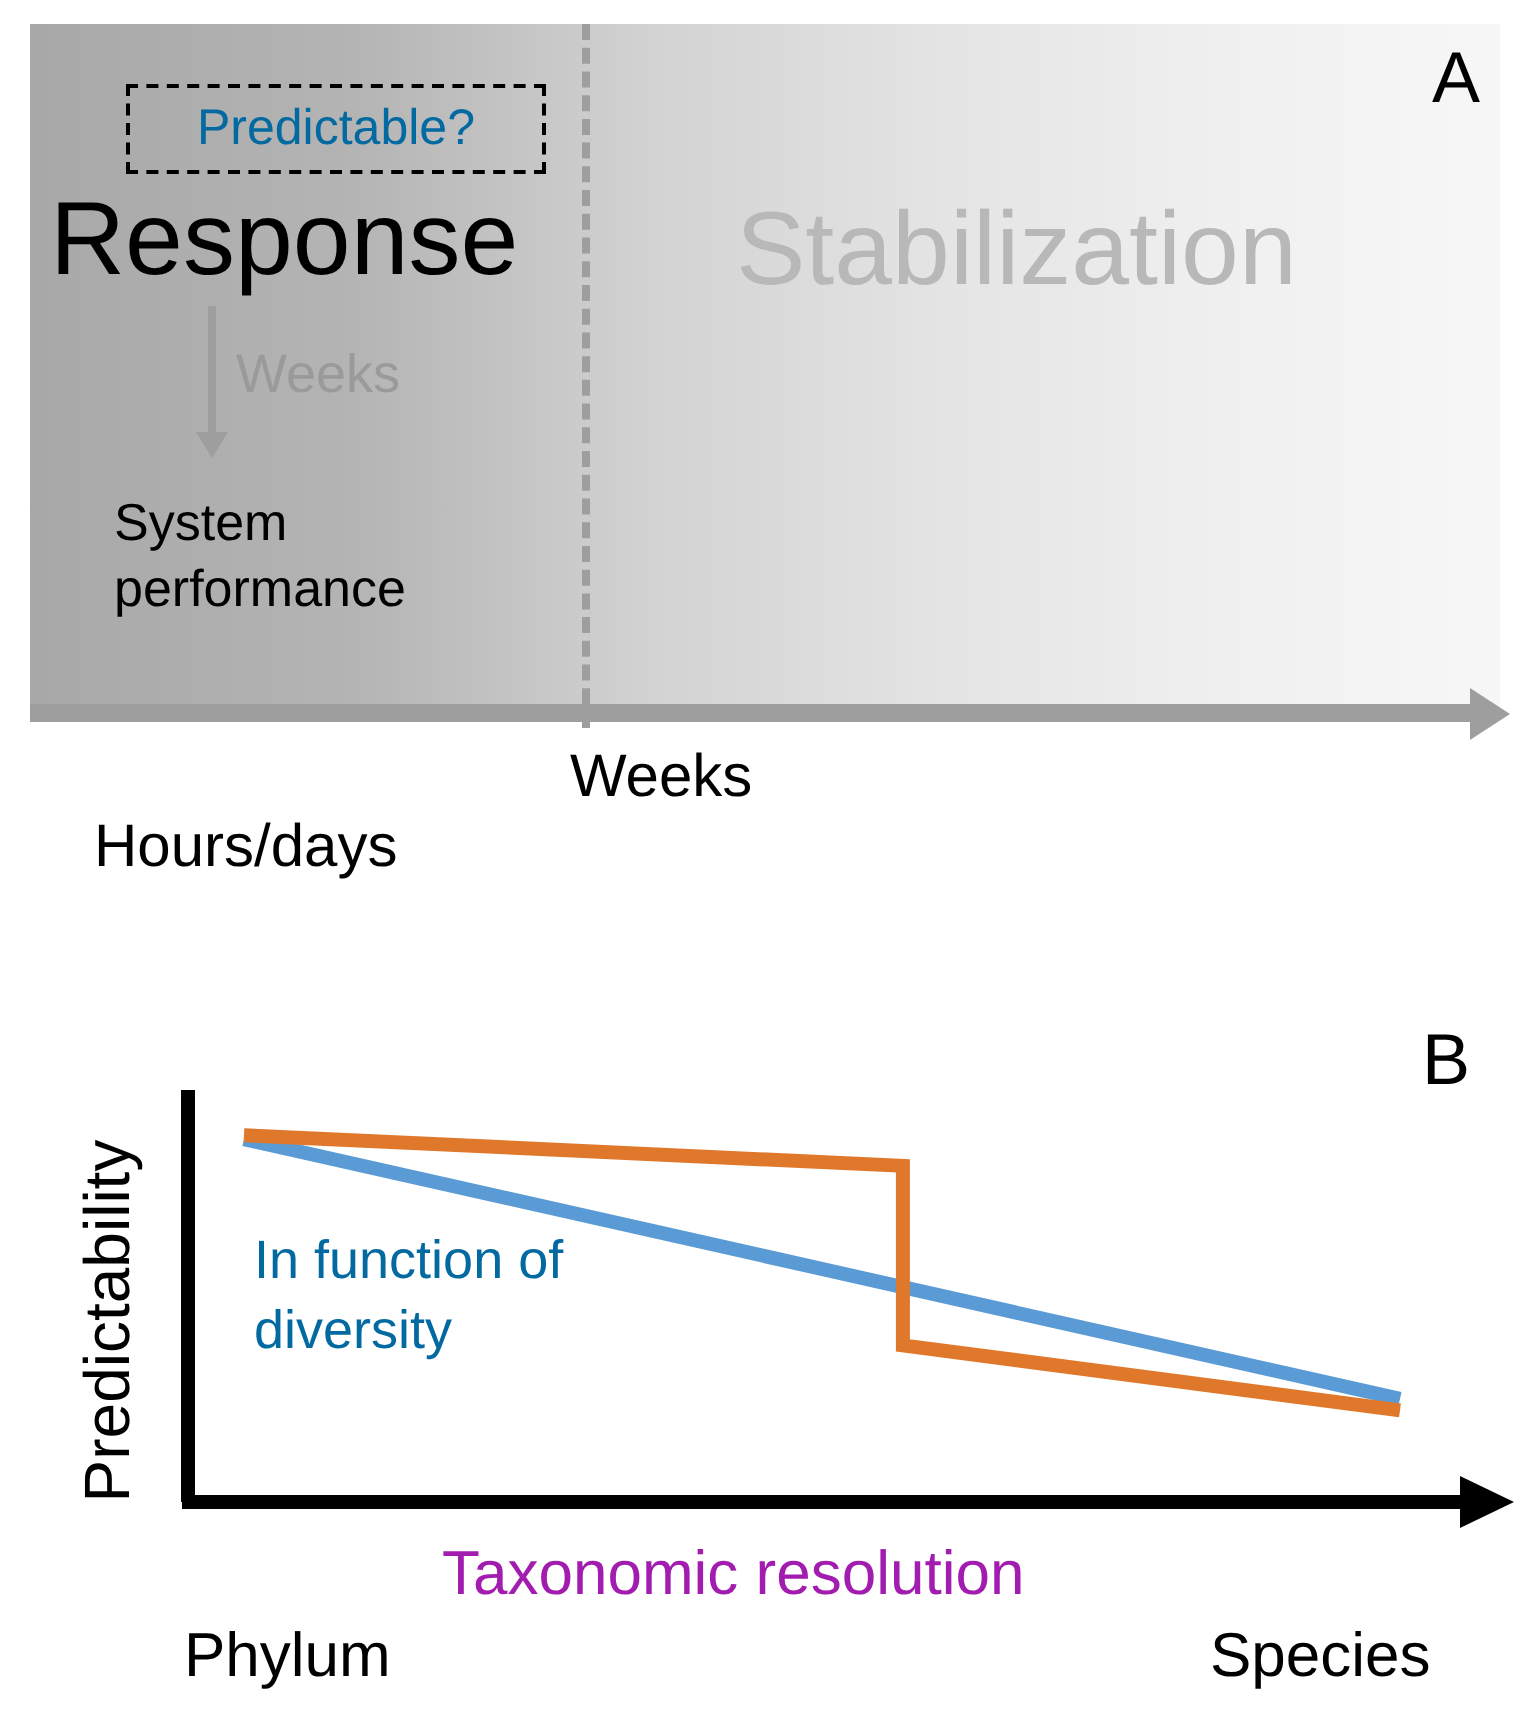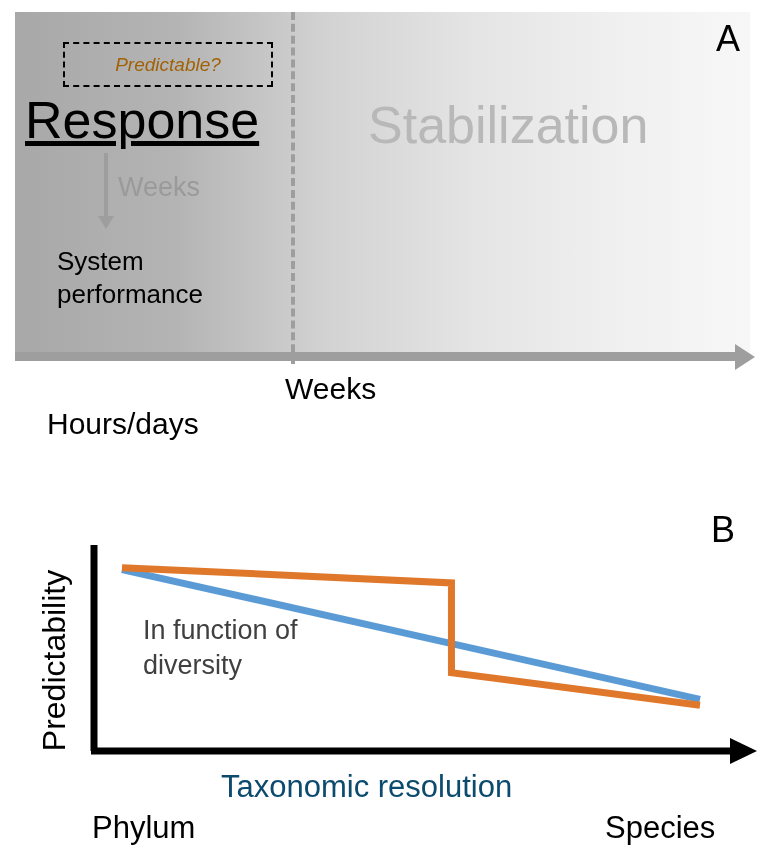--- a/index.html
+++ b/index.html
@@ -73,35 +73,33 @@
     top: 42px;
     width: 210px;
     height: 45px;
     border: 2px dashed #000000;
     display: flex;
     align-items: center;
     justify-content: center;
     box-sizing: border-box;
   }
   .predictable-box .txt {
-    font-size: 19px;
+    font-size: 25px;
     letter-spacing: 0px;
-    color: #a16207;
-    font-style: italic;
+    color: #0369a1;
   }
 
   .response-label {
     position: absolute;
     left: 25px;
     top: 94px;
     font-size: 52px;
     color: #000000;
     line-height: 1;
     white-space: nowrap;
-    text-decoration: underline;
   }
 
   .stabilization-label {
     position: absolute;
     left: 368px;
     top: 99px;
     font-size: 52px;
     color: #b8b8b8;
     line-height: 1;
     white-space: nowrap;
@@ -208,44 +206,44 @@
     text-align: center;
     font-size: 32px;
     transform: rotate(-90deg);
     transform-origin: center center;
     color: #000000;
     white-space: nowrap;
   }
 
   .legend-blue {
     position: absolute;
-    left: 143px;
+    left: 127px;
     top: 163px;
     font-size: 27px;
-    color: #404040;
+    color: #0369a1;
     line-height: 1.3;
     white-space: pre-line;
   }
 
   .legend-orange {
     position: absolute;
     left: 466px;
     top: 113px;
     font-size: 27px;
     color: #e0782b;
     line-height: 1.3;
     white-space: pre-line;
   }
 
   .xlabel-taxonomic {
     position: absolute;
     left: 221px;
     top: 319px;
     font-size: 31px;
-    color: #0c4a6e;
+    color: #a21caf;
     white-space: nowrap;
   }
   .xtick-phylum {
     position: absolute;
     left: 92px;
     top: 360px;
     font-size: 31px;
     color: #000000;
     white-space: nowrap;
   }

